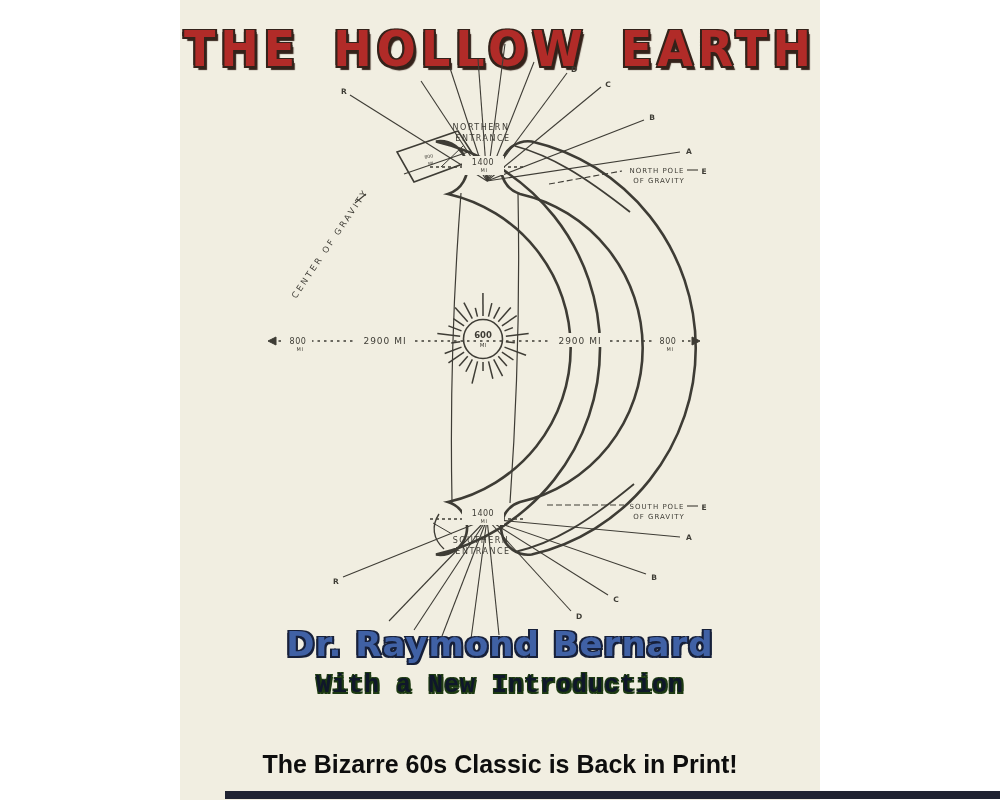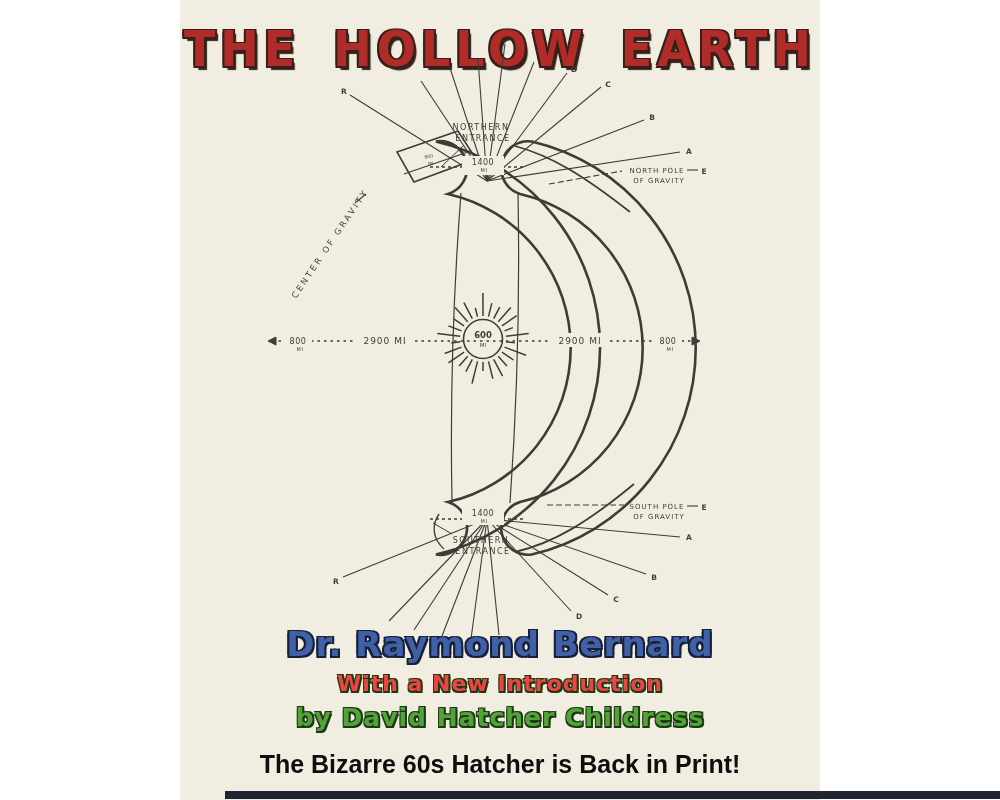--- a/index.html
+++ b/index.html
@@ -11,23 +11,23 @@
   .big-text{position:absolute;left:180px;width:640px;text-align:center;
             font-family:"DejaVu Sans",sans-serif;font-weight:bold;
             white-space:nowrap;}
   .title{top:22px;font-size:46px;letter-spacing:5px;word-spacing:12px;
          color:#b12b28;transform:scaleY(1.08);
          text-shadow:-2px -1px 0 #34221a,2px -1px 0 #34221a,
                      -2px 2px 0 #34221a,2px 2px 0 #34221a,3px 3px 1px #34221a;}
   .author{top:624px;font-size:34px;letter-spacing:1px;color:#4061a5;
           text-shadow:-2px -1px 0 #17203a,2px -1px 0 #17203a,
                       -2px 2px 0 #17203a,2px 2px 0 #17203a;}
-  .intro1{top:671px;font-size:22px;letter-spacing:1px;color:#ef4444;
+  .intro1{top:671px;font-size:25px;letter-spacing:1px;color:#0f172a;
           text-shadow:-1px -1px 0 #1d3a12,2px -1px 0 #1d3a12,
-                      -1px 2px 0 #1d3a12,2px 2px 0 #1d3a12;}
+                      -1px 2px 0 #1d3a12,2px 2px 0 #1d3a12;font-family:Liberation Mono, monospace;}
   .intro2{top:703px;font-size:25px;letter-spacing:1px;color:#53a23a;
           text-shadow:-1px -1px 0 #1d3a12,2px -1px 0 #1d3a12,
                       -1px 2px 0 #1d3a12,2px 2px 0 #1d3a12;}
   .tagline{top:750px;font-size:25px;letter-spacing:0px;color:#0e0e0e;
            font-family:"Liberation Sans",sans-serif;}
   .bottom-bar{position:absolute;left:225px;top:791px;width:775px;height:8px;
               background:#202332;}
   svg.diagram{position:absolute;left:0;top:0;}
   svg text{fill:#3e3c35;font-family:"DejaVu Sans",sans-serif;}
   .lab{font-size:8px;letter-spacing:1.5px;}
@@ -175,17 +175,16 @@
     <text class="lab" x="481" y="543" text-anchor="middle">SOUTHERN</text>
     <text class="lab" x="483" y="554" text-anchor="middle">ENTRANCE</text>
     <path stroke-width="1" d="M452,534 L433,523"></path>
 
     <text class="cog" transform="translate(296,299) rotate(-56)">CENTER OF GRAVITY</text>
     <path stroke-width="1.1" d="M355,203 L366,194"></path>
   </svg>
 
   <div class="big-text author">Dr. Raymond Bernard</div>
   <div class="big-text intro1">With a New Introduction</div>
-  <div class="big-text intro2">by David Hatcher Childress</div>
-  <div class="big-text tagline">The Bizarre 60s Hatcher is Back in Print!</div>
+  <div class="big-text tagline">The Bizarre 60s Classic is Back in Print!</div>
 
   <div class="bottom-bar"></div>
 </div>
 
 </body></html>

